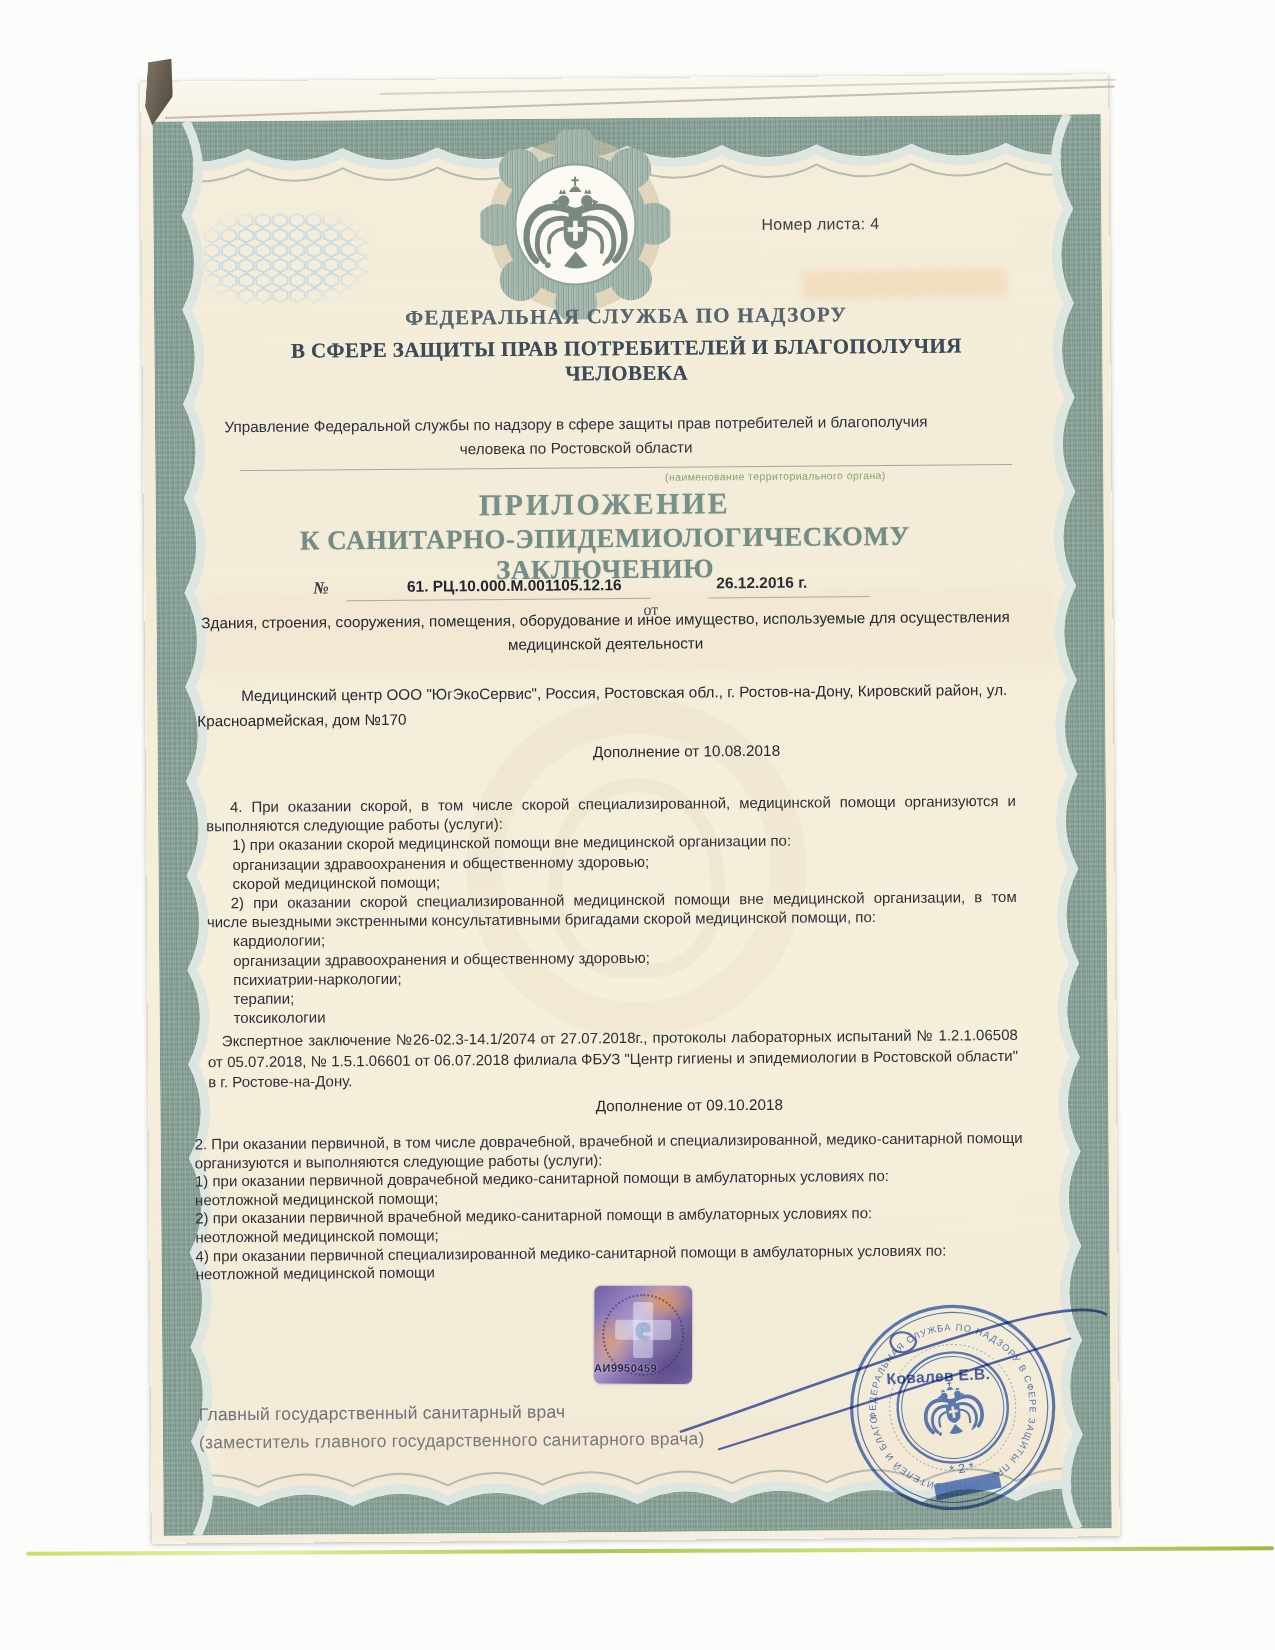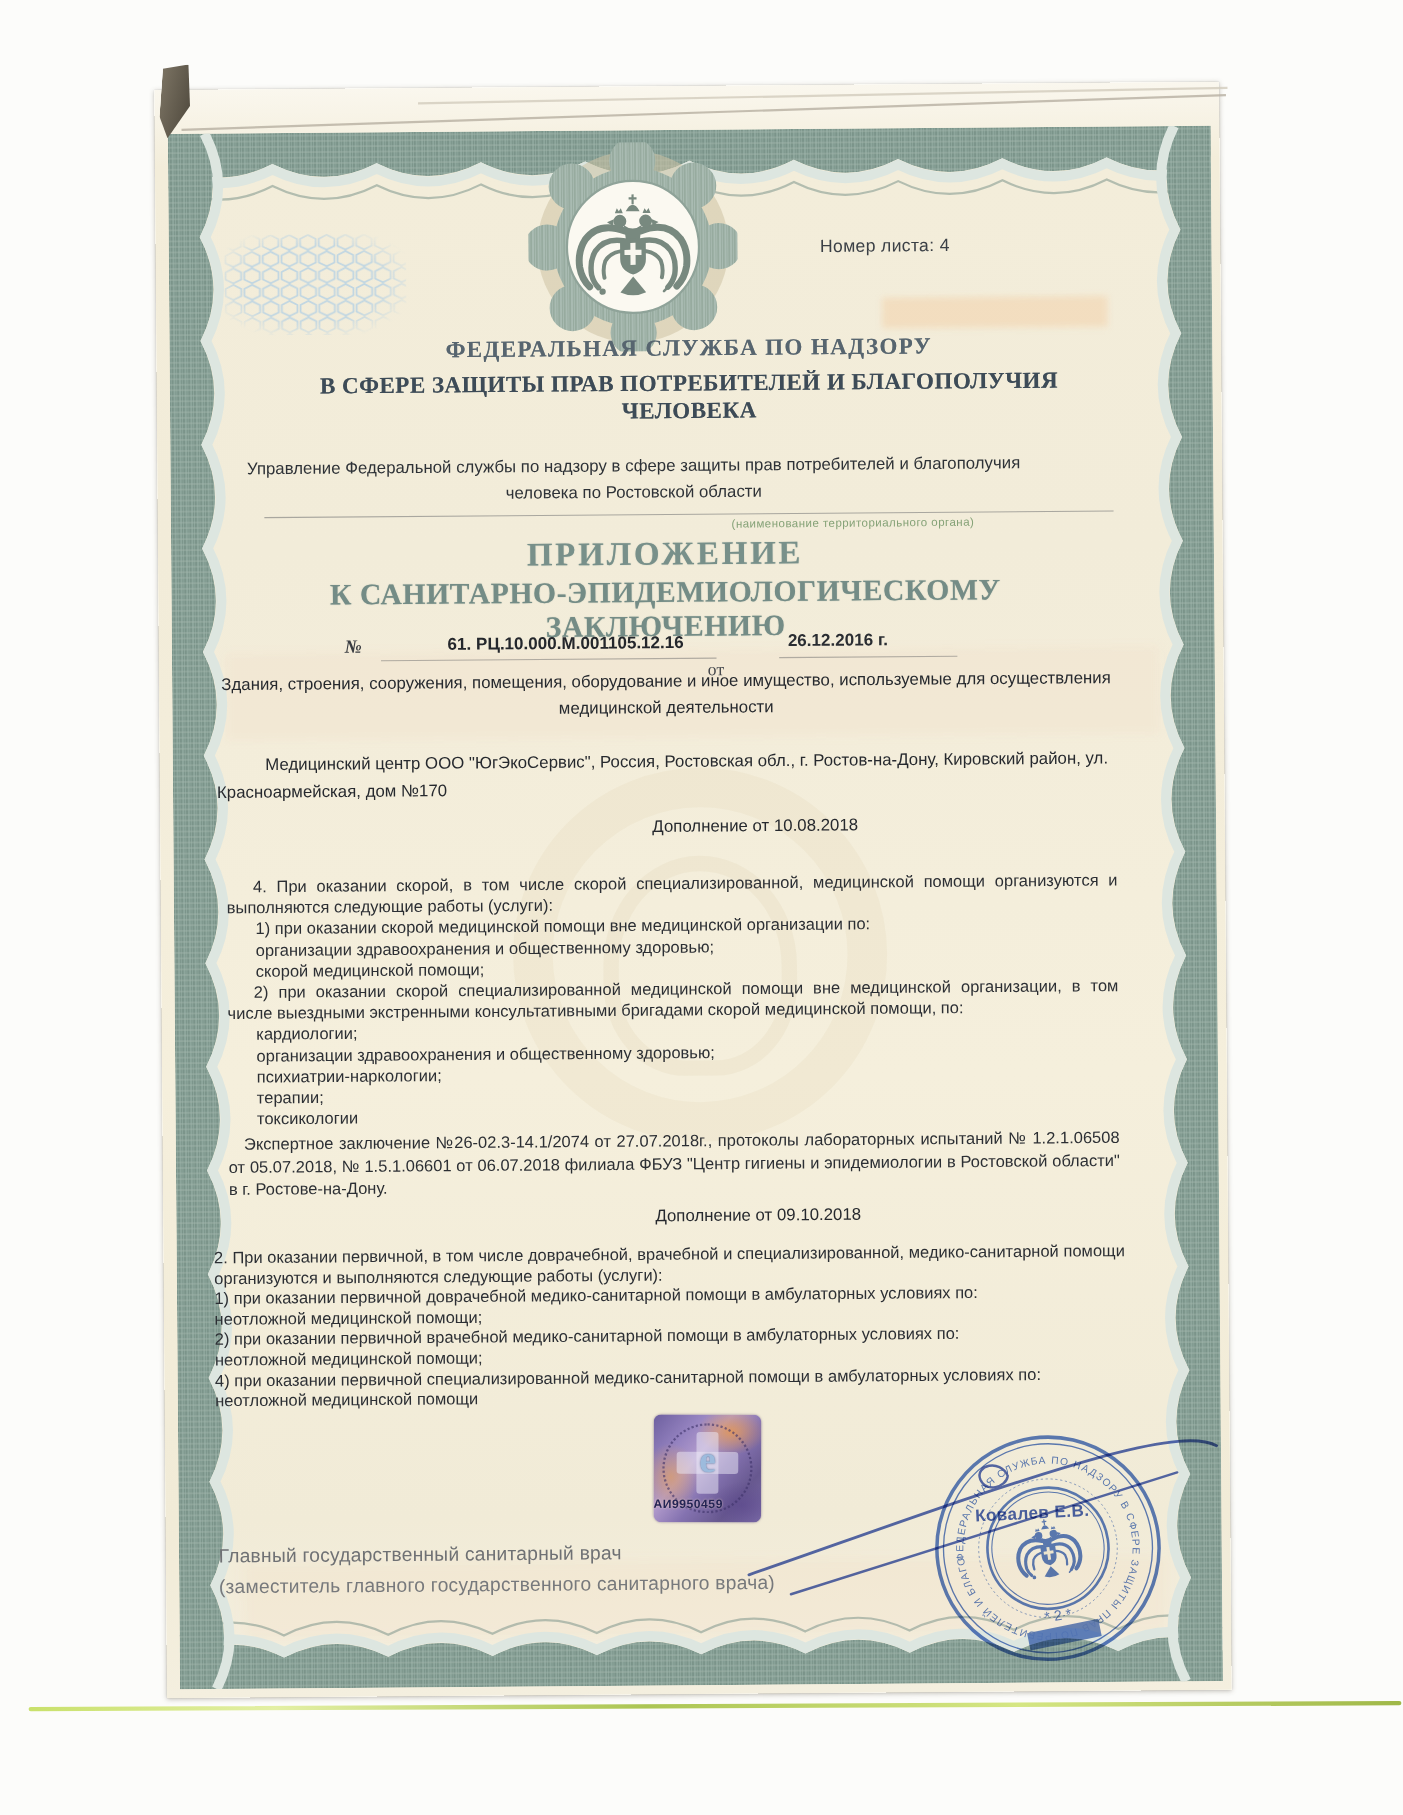--- a/index.html
+++ b/index.html
@@ -25,21 +25,21 @@
     border:36px solid rgba(206,187,138,.10);}
   .watermark-inner{position:absolute;left:402px;top:700px;width:176px;height:200px;border-radius:50% 50% 42% 42%;
     border:14px solid rgba(200,180,130,.10);}
 
   .frame-svg{position:absolute;left:12px;top:40px;width:948px;height:1414px;}
   .emblem-svg{position:absolute;left:339px;top:51px;width:190px;height:190px;}
   .honeycomb{position:absolute;left:62px;top:132px;width:166px;height:92px;opacity:.85;
     -webkit-mask-image:radial-gradient(ellipse at 48% 48%,#000 52%,transparent 80%);
     mask-image:radial-gradient(ellipse at 48% 48%,#000 52%,transparent 80%);}
 
-  .sheet-number{position:absolute;left:604px;top:138px;font:16px/20px var(--sans);color:#3b4046;letter-spacing:.3px;}
+  .sheet-number{position:absolute;left:620px;top:138px;font:16px/20px var(--sans);color:#3b4046;letter-spacing:.3px;}
 
   .content{position:absolute;left:52px;top:0;width:818px;height:100%;}
 
   .svc{position:absolute;top:226px;width:100%;padding-left:46px;text-align:center;font-family:var(--serif);font-weight:bold;}
   .svc-l1{font-size:21px;color:#57656f;letter-spacing:1.2px;text-shadow:0 0 .6px rgba(90,105,115,.6);}
   .svc-l2{margin-top:7px;font-size:21px;color:#3d4b57;letter-spacing:.4px;text-shadow:0 0 .6px rgba(60,75,85,.6);}
 
   .auth{position:absolute;top:334px;width:100%;padding-right:56px;text-align:center;font:15.3px/24px var(--sans);color:#2e3237;}
   .auth-rule{position:absolute;top:389px;left:45px;width:772px;height:1px;background:rgba(95,98,102,.5);}
   .auth-cap{position:absolute;top:393px;left:380px;width:400px;text-align:center;font:10.5px/13px var(--sans);color:#85a277;letter-spacing:.4px;}

